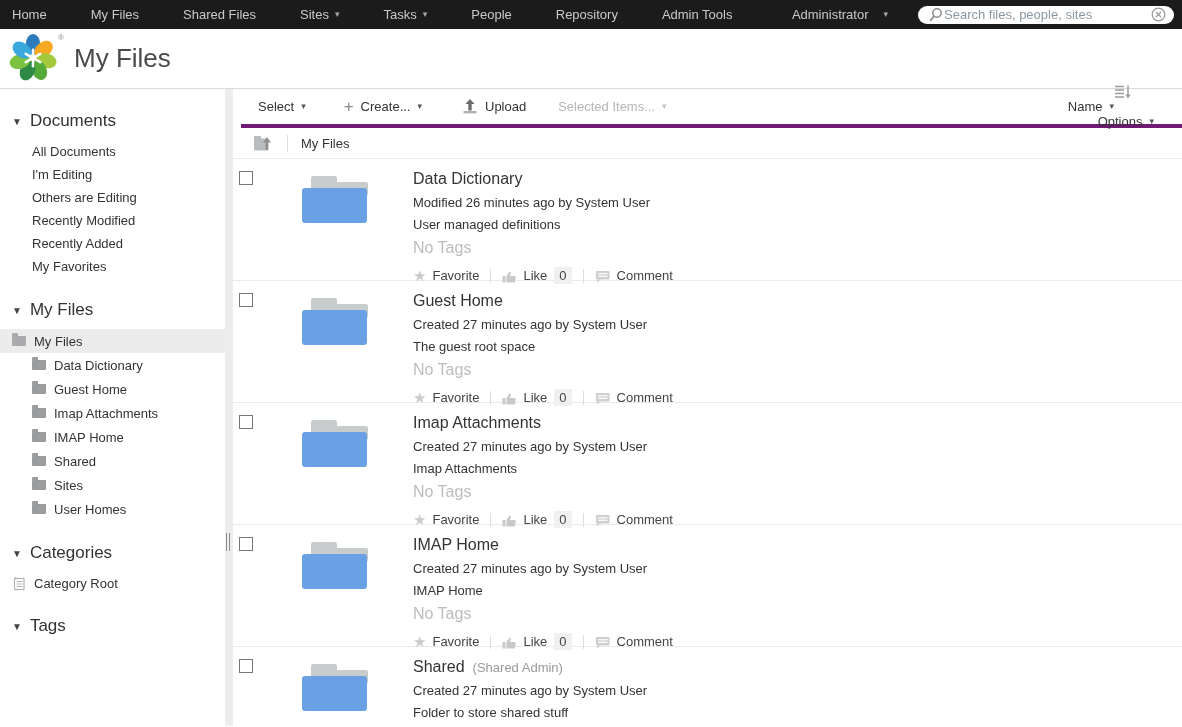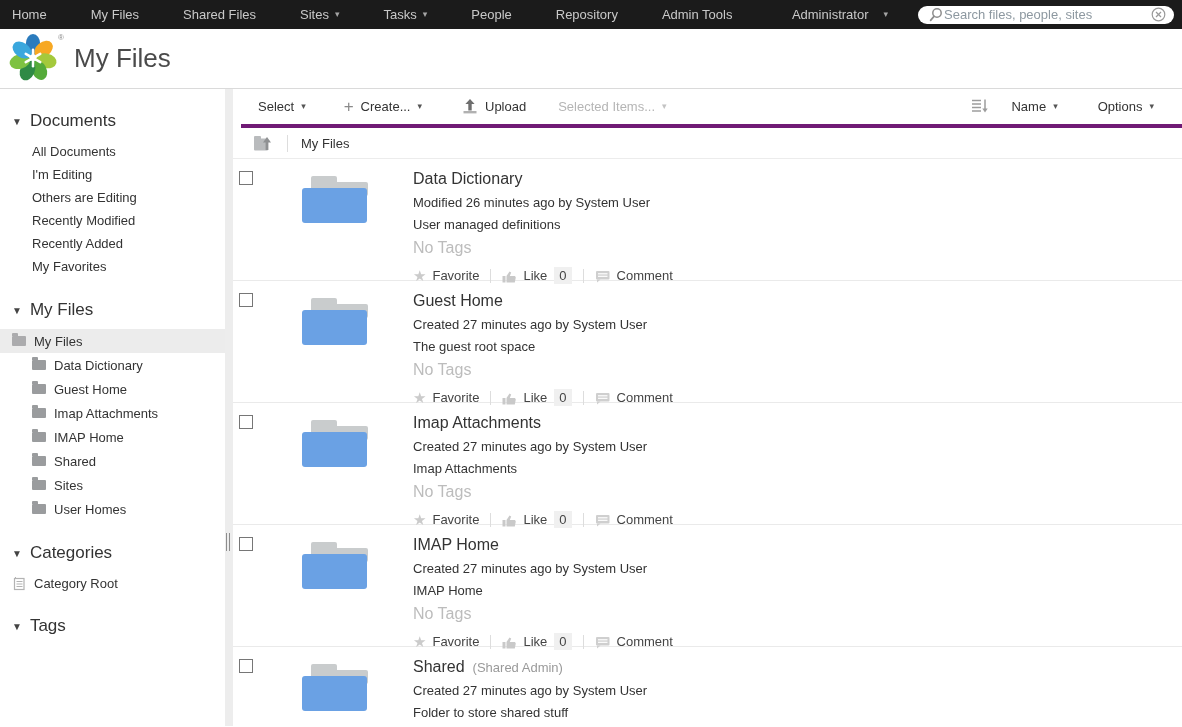--- a/index.html
+++ b/index.html
@@ -60,21 +60,21 @@
   .toolbar { height:39px; border-bottom:4px solid #701a75; display:flex;
              align-items:center; font-size:13px; color:#333; flex:0 0 39px;margin-left:8px; }
   .tbtn { display:flex; align-items:center; gap:7px; cursor:pointer; white-space:nowrap; }
   .tbtn .caret { color:#555; }
   .btn-select { margin-left:17px; }
   .btn-create { margin-left:38px; }
   .btn-upload { margin-left:40px; }
   .btn-selected { margin-left:32px; color:#b5b5b5; cursor:default; }
   .btn-selected .caret { color:#c3c3c3; }
   .plus { color:#8a8a8a; font-size:17px; font-weight:400; line-height:1; }
-  .tb-right { margin-left:auto; display:flex; align-items:flex-start; margin-right:28px; }
+  .tb-right { margin-left:auto; display:flex; align-items:flex-end; margin-right:28px;flex-direction:column; }
   .sort-icon { margin-right:22px; cursor:pointer; }
   .btn-name { margin-right:40px; }
 
   .crumbbar { height:31px; border-bottom:1px solid #ececec; display:flex;
               align-items:center; flex:0 0 31px; }
   .folderup { margin-left:21px; cursor:pointer; }
   .crumb-sep { width:1px; height:17px; background:#ddd; margin:0 13px 0 14px; }
   .crumb-path { font-size:13px; color:#333; cursor:pointer; }
 
   .rows { flex:1; overflow:hidden; }

